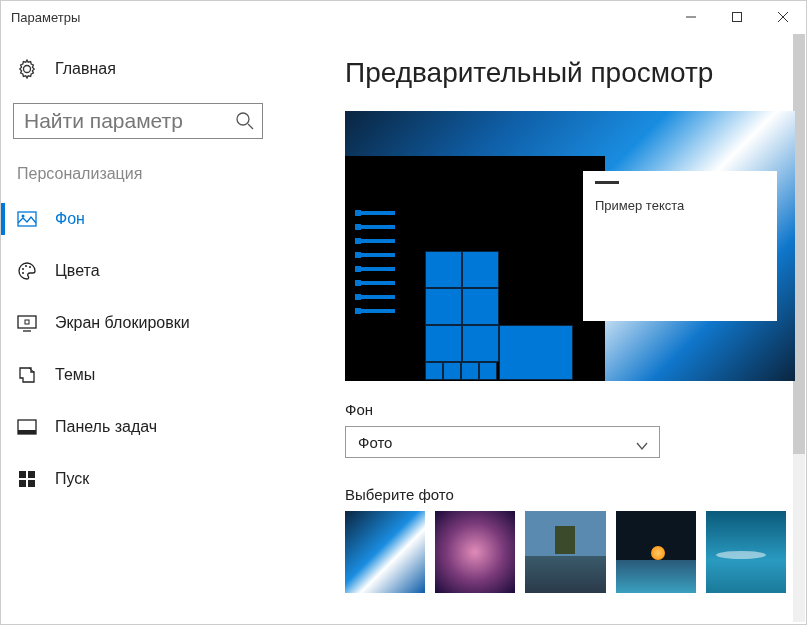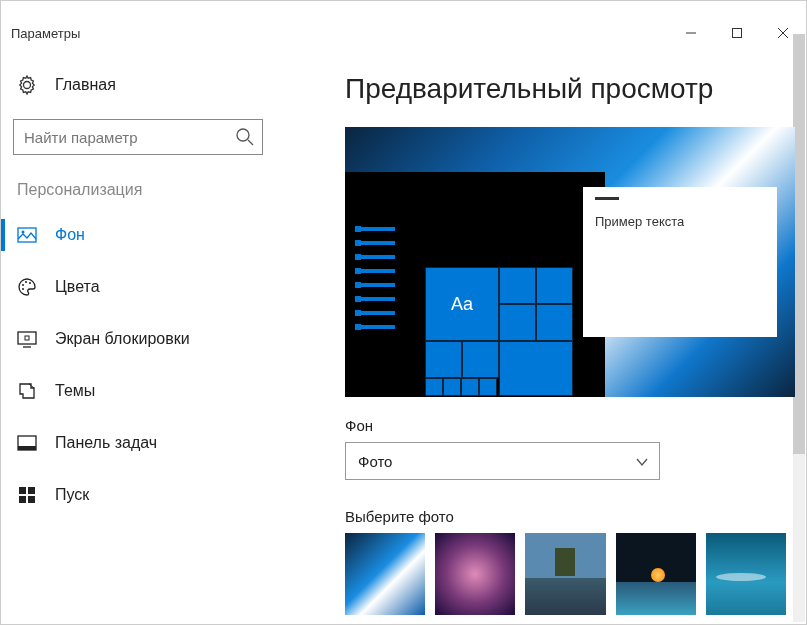--- a/index.html
+++ b/index.html
@@ -1,27 +1,27 @@
 <!DOCTYPE html>
 <html><head>
 <meta charset="utf-8">
 <style>
 * { margin: 0; padding: 0; box-sizing: border-box; font-family: "Segoe UI", Arial, sans-serif; }
 body { background: #f5f5f5; width: 807px; height: 625px; overflow: hidden; }
 .window { background: #fff; width: 807px; height: 625px; position: relative; border: 1px solid #ccc; }
-.titlebar { height: 32px; display: flex; align-items: center; padding-left: 10px; font-size: 13px; color: #333; margin-top: 16px; }
+.titlebar { height: 32px; display: flex; align-items: center; padding-left: 10px; font-size: 13px; color: #333; }
 .titlebar-spacer { flex: 1; }
 .winbtn { width: 46px; height: 32px; display: flex; align-items: center; justify-content: center; color: #333; }
 .content { display: flex; height: calc(100% - 32px); gap: 44px; }
 .sidebar { width: 280px; padding: 14px 0 0 0; }
 .home-row { display: flex; align-items: center; height: 44px; padding-left: 16px; gap: 18px; font-size: 16px; color: #222; }
 .home-row .icon { width: 20px; height: 20px; color: #333; }
 .search-wrap { padding: 12px 18px 0 12px; }
 .search { position: relative; }
-.search input { width: 100%; height: 36px; border: 1px solid #888; padding: 0 36px 0 10px; font-size: 15px; color: #555; outline: none; }
+.search input { width: 100%; height: 36px; border: 1px solid #888; padding: 0 36px 0 10px; font-size: 21px; color: #555; outline: none; }
 .search input::placeholder { color: #777; }
 .search .sicon { position: absolute; right: 8px; top: 8px; width: 20px; height: 20px; color: #555; }
 .section-label { padding: 26px 0 10px 16px; font-size: 16px; color: #888; }
 .nav-item { display: flex; align-items: center; height: 52px; padding-left: 16px; gap: 18px; font-size: 16px; color: #222; }
 .nav-item .icon { width: 20px; height: 20px; flex-shrink: 0; }
 .nav-item.active { color: #0078d7; position: relative; }
 .nav-item.active::before { content: ""; position: absolute; left: 0; top: 10px; bottom: 10px; width: 4px; background: #0078d7; }
 .main { flex: 1; padding: 24px 20px 0 20px; overflow-y: auto; position: relative; }
 .scrollbar { position: absolute; right: 1px; top: 33px; width: 12px; height: 588px; background: #f0f0f0; }
 .scrollbar-thumb { width: 100%; height: 420px; background: #ccc; }
@@ -35,21 +35,21 @@
 .tile-row { display: flex; }
 .tile { background: #0078d7; border: 1px solid #0a2540; }
 .tile-big { width: 74px; height: 74px; display: flex; align-items: center; justify-content: center; color: #fff; font-size: 18px; }
 .tile-m { width: 37px; height: 37px; }
 .tile-s { width: 18px; height: 18px; }
 .tile-wide { width: 74px; height: 37px; }
 .sample-window { position: absolute; right: 18px; top: 60px; width: 194px; height: 150px; background: #fff; padding: 10px 12px; }
 .sample-window .dash { width: 24px; height: 3px; background: #333; margin-bottom: 14px; }
 .sample-window .txt { font-size: 13px; color: #333; }
 .label { font-size: 15px; color: #222; margin-bottom: 8px; }
-.select { width: 315px; height: 38px; border: 1px solid #999; display: flex; align-items: center; padding: 0 12px; font-size: 15px; color: #222; position: relative; margin-bottom: 28px; }
+.select { width: 315px; height: 32px; border: 1px solid #999; display: flex; align-items: center; padding: 0 12px; font-size: 15px; color: #222; position: relative; margin-bottom: 28px; }
 .select .chev { position: absolute; right: 10px; top: 12px; }
 .thumbs { display: flex; gap: 10px; }
 .thumb { width: 82px; height: 82px; background: #333; }
 .t1 { background: linear-gradient(135deg,#0a2540,#1a8de0 45%,#fff 60%,#0a5ca8); }
 .t2 { background: radial-gradient(circle at 50% 50%, #e08bb8, #7a3a7a, #1a0a3a); }
 .t3 { background: linear-gradient(180deg,#5a8ab0 0%,#5a8ab0 55%,#3a5a6a 55%,#2a3a4a 100%); position: relative; }
 .t3::after { content:""; position:absolute; left:30px; top:15px; width:20px; height:28px; background:#3a4a2a; }
 .t4 { background: linear-gradient(180deg,#0a1520 0%,#0a1520 60%,#2a5a7a 60%,#3aa0c0 100%); position:relative; }
 .t4::after { content:""; position:absolute; left:35px; top:35px; width:14px; height:14px; background:radial-gradient(circle,#ffcc66,#ff8800); border-radius:50%; }
 .t5 { background: linear-gradient(180deg,#0a5a7a 0%,#2a9ac0 60%,#1a7a9a 100%); position:relative; }
@@ -187,23 +187,20 @@
               <div></div>
               <div></div>
               <div></div>
               <div></div>
               <div></div>
               <div></div>
               <div></div>
           </div>
           <div class="tiles">
             <div class="tile-row">
-              <div class="tile tile-big">
-                  <span>Aa</span>
-                </div>
               <div>
                 <div class="tile-row">
                     <div class="tile tile-m"></div>
                     <div class="tile tile-m"></div>
                   </div>
                 <div class="tile-row">
                     <div class="tile tile-m"></div>
                     <div class="tile tile-m"></div>
                   </div>
               </div>

